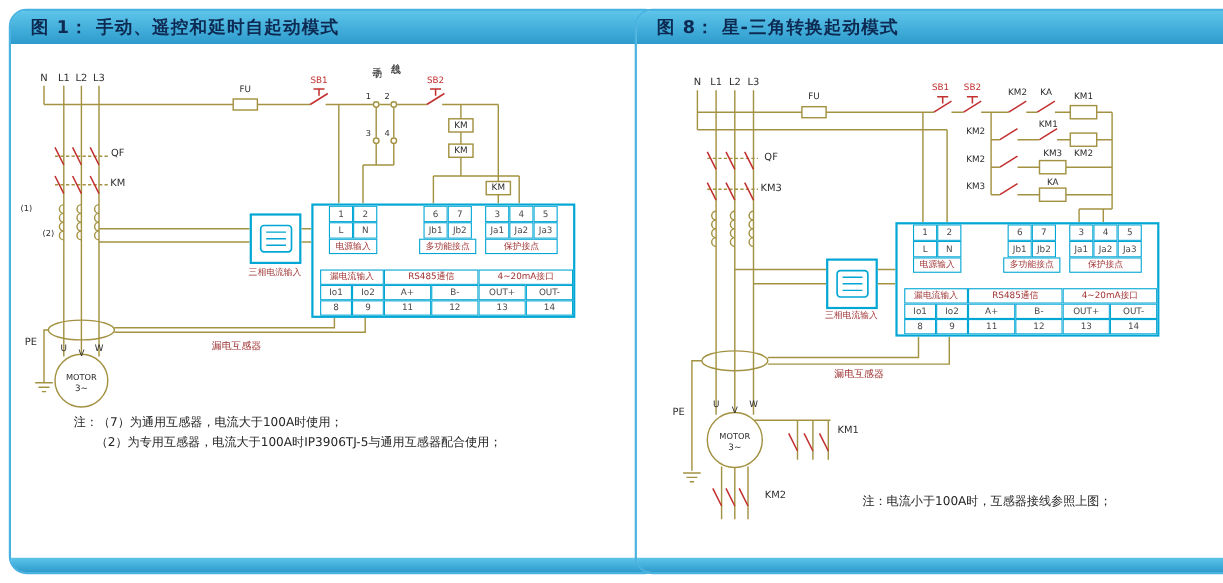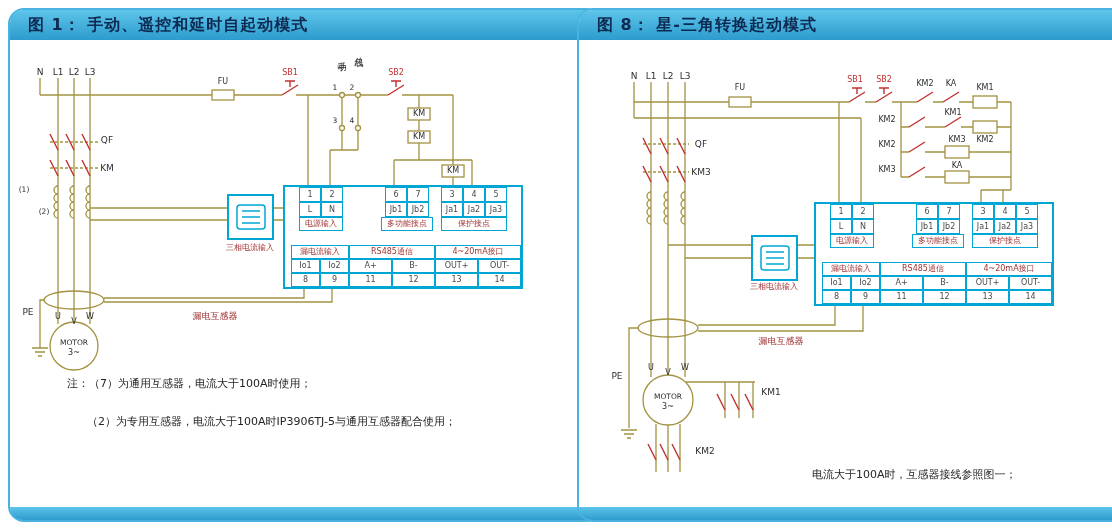--- a/index.html
+++ b/index.html
@@ -141,21 +141,21 @@
   <span class="lb s7" style="left:34px;top:202px">(2)</span>
   <span class="lb" style="left:18px;top:302px">PE</span>
   <span class="lb s8" style="left:48px;top:307px">U</span>
   <span class="lb s8" style="left:64px;top:312px">V</span>
   <span class="lb s8" style="left:80px;top:307px">W</span>
   <span class="lb s7" style="left:64px;top:333px">MOTOR</span>
   <span class="lb s8" style="left:64px;top:343px">3~</span>
   <span class="lb s8 mar" style="left:240px;top:238px">三相电流输入</span>
   <span class="lb mar" style="left:205px;top:306px">漏电互感器</span>
   <span class="note" style="left:57px;top:366px">注：（7）为通用互感器，电流大于100A时使用；</span>
-  <span class="note" style="left:77px;top:404px">（2）为专用互感器，电流大于100A时IP3906TJ-5与通用互感器配合使用；</span>
+  <span class="note" style="left:77px;top:384px">（2）为专用互感器，电流大于100A时IP3906TJ-5与通用互感器配合使用；</span>
 
   <div class="pfoot"></div>
 </div>
 
 <div class="panel" id="p2">
   <div class="phead">
     <span>图 8： 星-三角转换起动模式</span>
   </div>
 
   <svg class="art" width="527" height="514" viewBox="0 0 527 514">
@@ -263,16 +263,16 @@
   <span class="lb" style="left:38px;top:366px">PE</span>
   <span class="lb s8" style="left:72px;top:358px">U</span>
   <span class="lb s8" style="left:89px;top:363px">V</span>
   <span class="lb s8" style="left:106px;top:358px">W</span>
   <span class="lb s7" style="left:89px;top:387px">MOTOR</span>
   <span class="lb s8" style="left:89px;top:397px">3~</span>
   <span class="lb" style="left:192px;top:382px">KM1</span>
   <span class="lb" style="left:126px;top:441px">KM2</span>
   <span class="lb s8 mar" style="left:195px;top:277px">三相电流输入</span>
   <span class="lb mar" style="left:202px;top:331px">漏电互感器</span>
-  <span class="note" style="left:233px;top:457px">电流大于100A时，互感器接线参照图一；</span>
+  <span class="note" style="left:205px;top:438px">注：电流小于100A时，互感器接线参照上图；</span>
 
   <div class="pfoot"></div>
 </div>
 
 </body></html>

